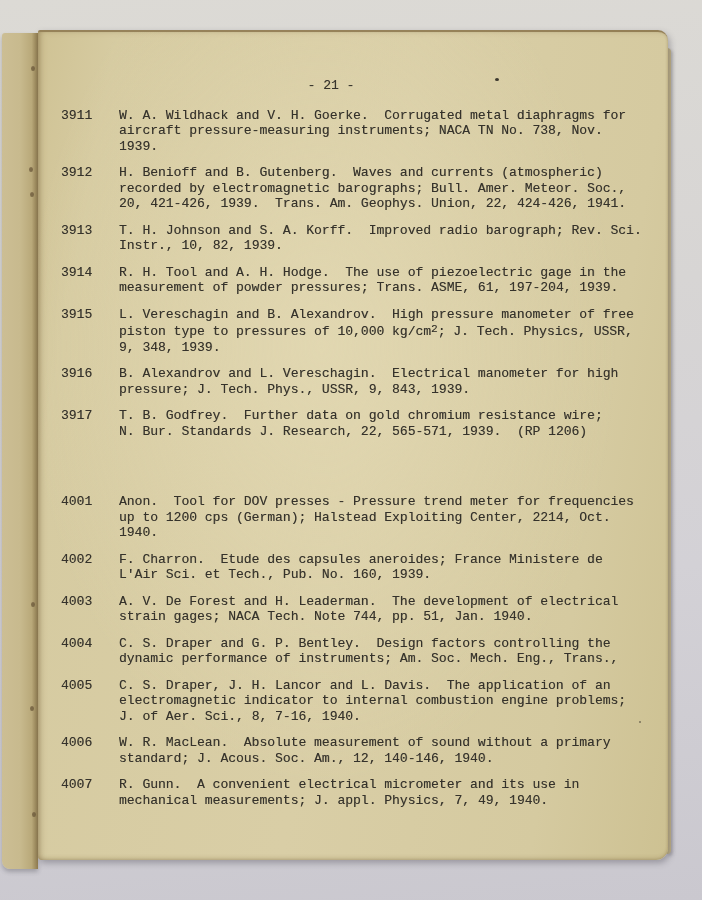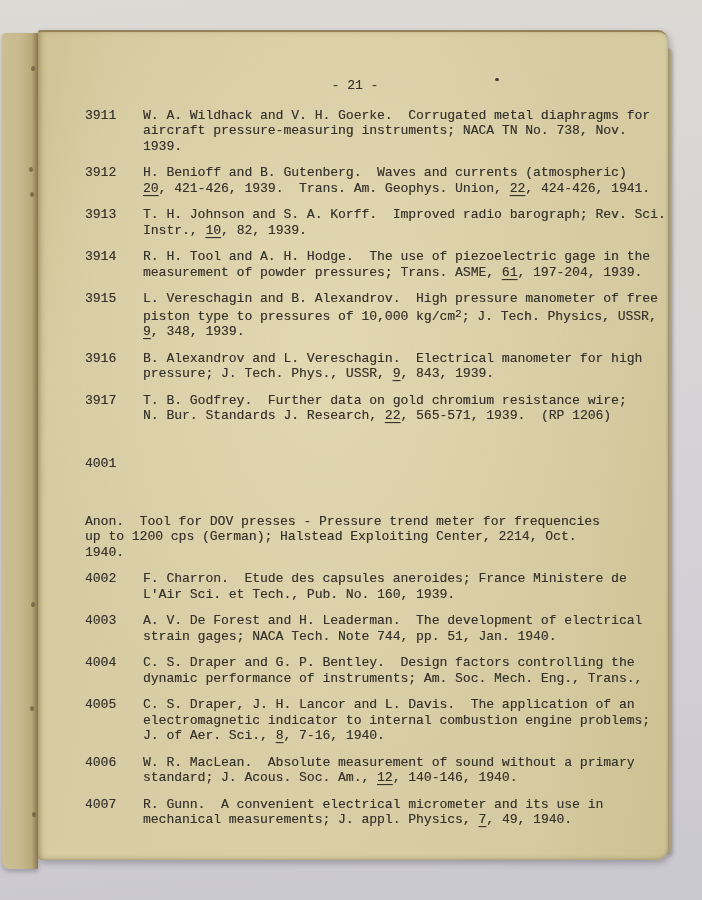--- a/index.html
+++ b/index.html
@@ -26,31 +26,31 @@
       linear-gradient(100deg,#cfc294 0%,#d6cba1 10%,#d9cea6 50%,#d5caa0 82%,#cdc192 100%);
     border-top:2px solid rgba(122,98,58,.7);
     border-radius:2px 10px 12px 3px;
     box-shadow:
       2px 3px 6px rgba(60,58,70,.35),
       inset 4px 0 7px -3px rgba(115,92,52,.6),
       inset 0 -3px 5px -3px rgba(115,92,52,.4),
       inset -2px 0 3px -2px rgba(115,92,52,.35);
   }
   .page-content{
-    position:absolute;inset:0;padding:46px 18px 0 47px;
+    position:absolute;inset:0;padding:46px 18px 0 23px;
     color:#35322b;font-size:13px;line-height:15.5px;
     text-shadow:.3px .3px .3px rgba(53,50,43,.45);
   }
   .page-number-line{width:540px;text-align:center;margin-bottom:14px;}
   .entry{display:flex;margin-bottom:11px;gap:9px;}
-  .entry.section-gap{margin-top:32px;flex-direction:column;}
+  .entry.section-gap{margin-top:55px;}
   .entry-number{width:49px;flex:0 0 49px;}
   .entry-body{flex:1;max-width:521px;}
   .entry-line{white-space:pre;}
-  .u{text-decoration:underline;text-underline-offset:2.5px;}
+  .u{text-underline-offset:2.5px;}
   .sup{vertical-align:3px;font-size:11px;}
   .stitch{position:absolute;width:4px;height:5px;border-radius:50%;
     background:#6a573a;opacity:.75;z-index:3;}
   .speck{position:absolute;border-radius:50%;background:#3c382e;z-index:4;}
 </style>
 </head>
 <body>
 
 <div class="facing-page-strip"></div>
 <div class="under-page-edge"></div>
@@ -71,20 +71,21 @@
           <div class="entry-body">
             <div class="entry-line"><span>W. A. Wildhack and V. H. Goerke.  Corrugated metal diaphragms for</span></div>
             <div class="entry-line"><span>aircraft pressure-measuring instruments; NACA TN No. 738, Nov.</span></div>
             <div class="entry-line"><span>1939.</span></div>
           </div>
         </div>
         <div class="entry">
           <div class="entry-number">3912</div>
           <div class="entry-body">
             <div class="entry-line"><span>H. Benioff and B. Gutenberg.  Waves and currents (atmospheric)</span></div>
+            <div class="entry-line"><span>recorded by electromagnetic barographs; Bull. Amer. Meteor. Soc.,</span></div>
             <div class="entry-line"><span class="u">20</span><span>, 421-426, 1939.  Trans. Am. Geophys. Union, </span><span class="u">22</span><span>, 424-426, 1941.</span></div>
           </div>
         </div>
         <div class="entry">
           <div class="entry-number">3913</div>
           <div class="entry-body">
             <div class="entry-line"><span>T. H. Johnson and S. A. Korff.  Improved radio barograph; Rev. Sci.</span></div>
             <div class="entry-line"><span>Instr., </span><span class="u">10</span><span>, 82, 1939.</span></div>
           </div>
         </div>

